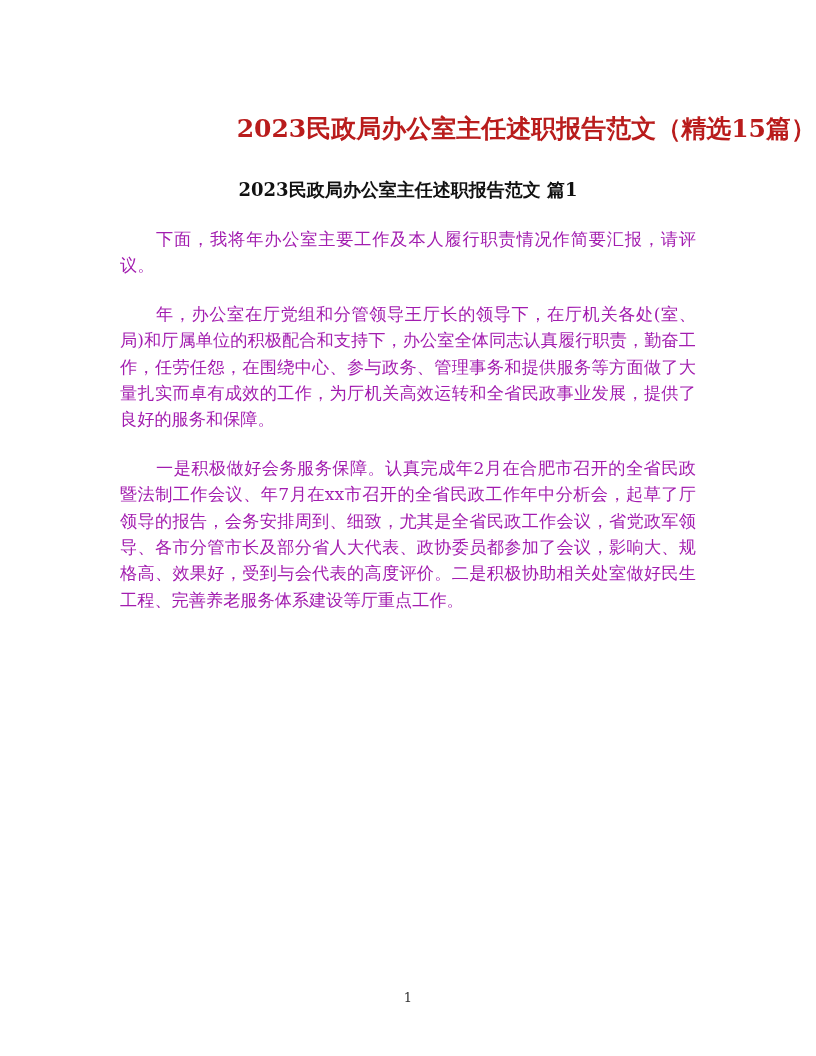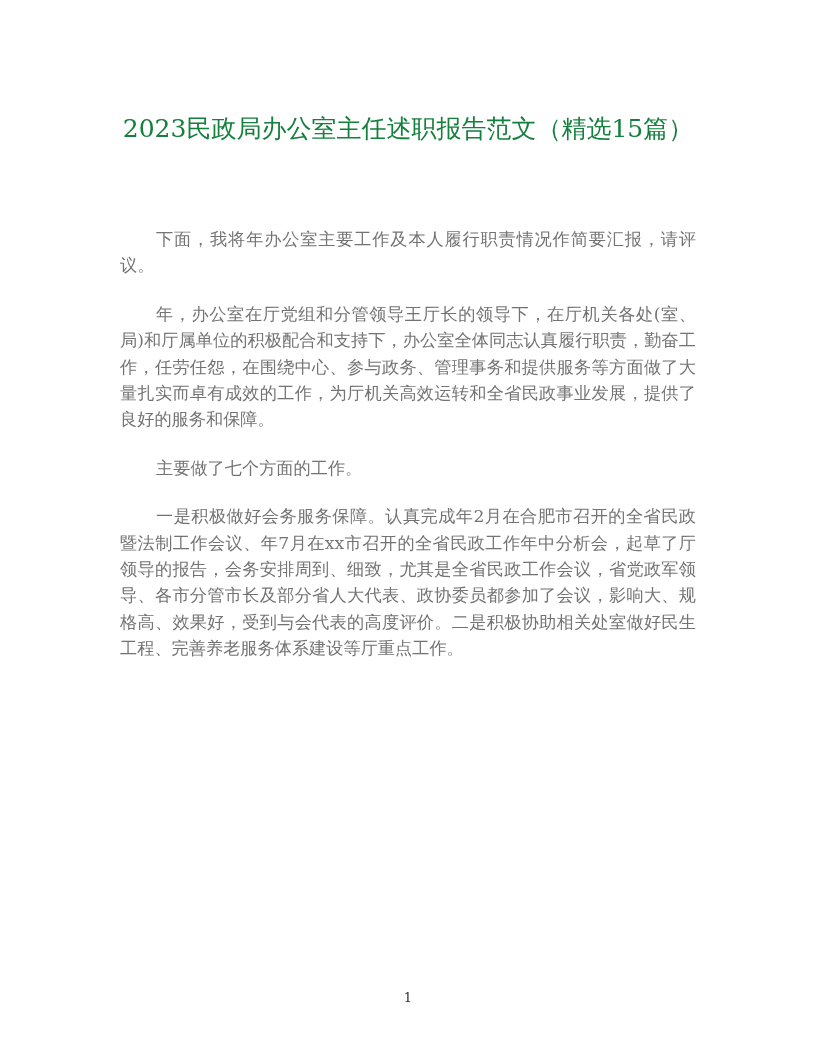--- a/index.html
+++ b/index.html
@@ -1,33 +1,33 @@
 <!DOCTYPE html>
 <html><head>
 <meta charset="utf-8">
 <style>
   html, body { margin: 0; padding: 0; background: #ffffff; }
   body { width: 816px; height: 1056px; position: relative; overflow: hidden;
          font-family: "DejaVu Serif", "Liberation Serif", serif; color: #222; }
   .page { position: absolute; left: 0; top: 0; width: 816px; height: 1056px; }
-  .title { position: absolute; left: 0; width: 816px; top: 112px; text-align: center;
-           font-size: 25px; font-weight: normal; color: #15803d; letter-spacing: 0px; }
+  .title { position: absolute; left: 0; width: 816px; top: 112px; text-align: right;
+           font-size: 25px; font-weight: bold; color: #b91c1c; letter-spacing: 0px; }
   .subtitle { position: absolute; left: 0; width: 816px; top: 178px; text-align: center;
               font-size: 18px; font-weight: bold; color: #111; }
   .body { position: absolute; left: 120px; width: 576px; top: 226px;
-          font-size: 17.2px; line-height: 26.4px; color: #737373; }
+          font-size: 17.2px; line-height: 26.4px; color: #a21caf; }
   .body p { margin: 0 0 22px 0; text-indent: 36px; text-align: justify; text-align-last: left; }
   .footer { position: absolute; left: 0; width: 816px; top: 990px; text-align: center;
             font-size: 13px; color: #333; }
 </style>
 </head>
 <body>
 
 <div class="page">
   <div class="title">2023民政局办公室主任述职报告范文（精选15篇）</div>
+  <div class="subtitle">2023民政局办公室主任述职报告范文 篇1</div>
   <div class="body">
     <p>下面，我将年办公室主要工作及本人履行职责情况作简要汇报，请评议。</p>
     <p>年，办公室在厅党组和分管领导王厅长的领导下，在厅机关各处(室、局)和厅属单位的积极配合和支持下，办公室全体同志认真履行职责，勤奋工作，任劳任怨，在围绕中心、参与政务、管理事务和提供服务等方面做了大量扎实而卓有成效的工作，为厅机关高效运转和全省民政事业发展，提供了良好的服务和保障。</p>
-    <p>主要做了七个方面的工作。</p>
     <p>一是积极做好会务服务保障。认真完成年2月在合肥市召开的全省民政暨法制工作会议、年7月在xx市召开的全省民政工作年中分析会，起草了厅领导的报告，会务安排周到、细致，尤其是全省民政工作会议，省党政军领导、各市分管市长及部分省人大代表、政协委员都参加了会议，影响大、规格高、效果好，受到与会代表的高度评价。二是积极协助相关处室做好民生工程、完善养老服务体系建设等厅重点工作。</p>
   </div>
   <div class="footer">1</div>
 </div>
 
 </body></html>

